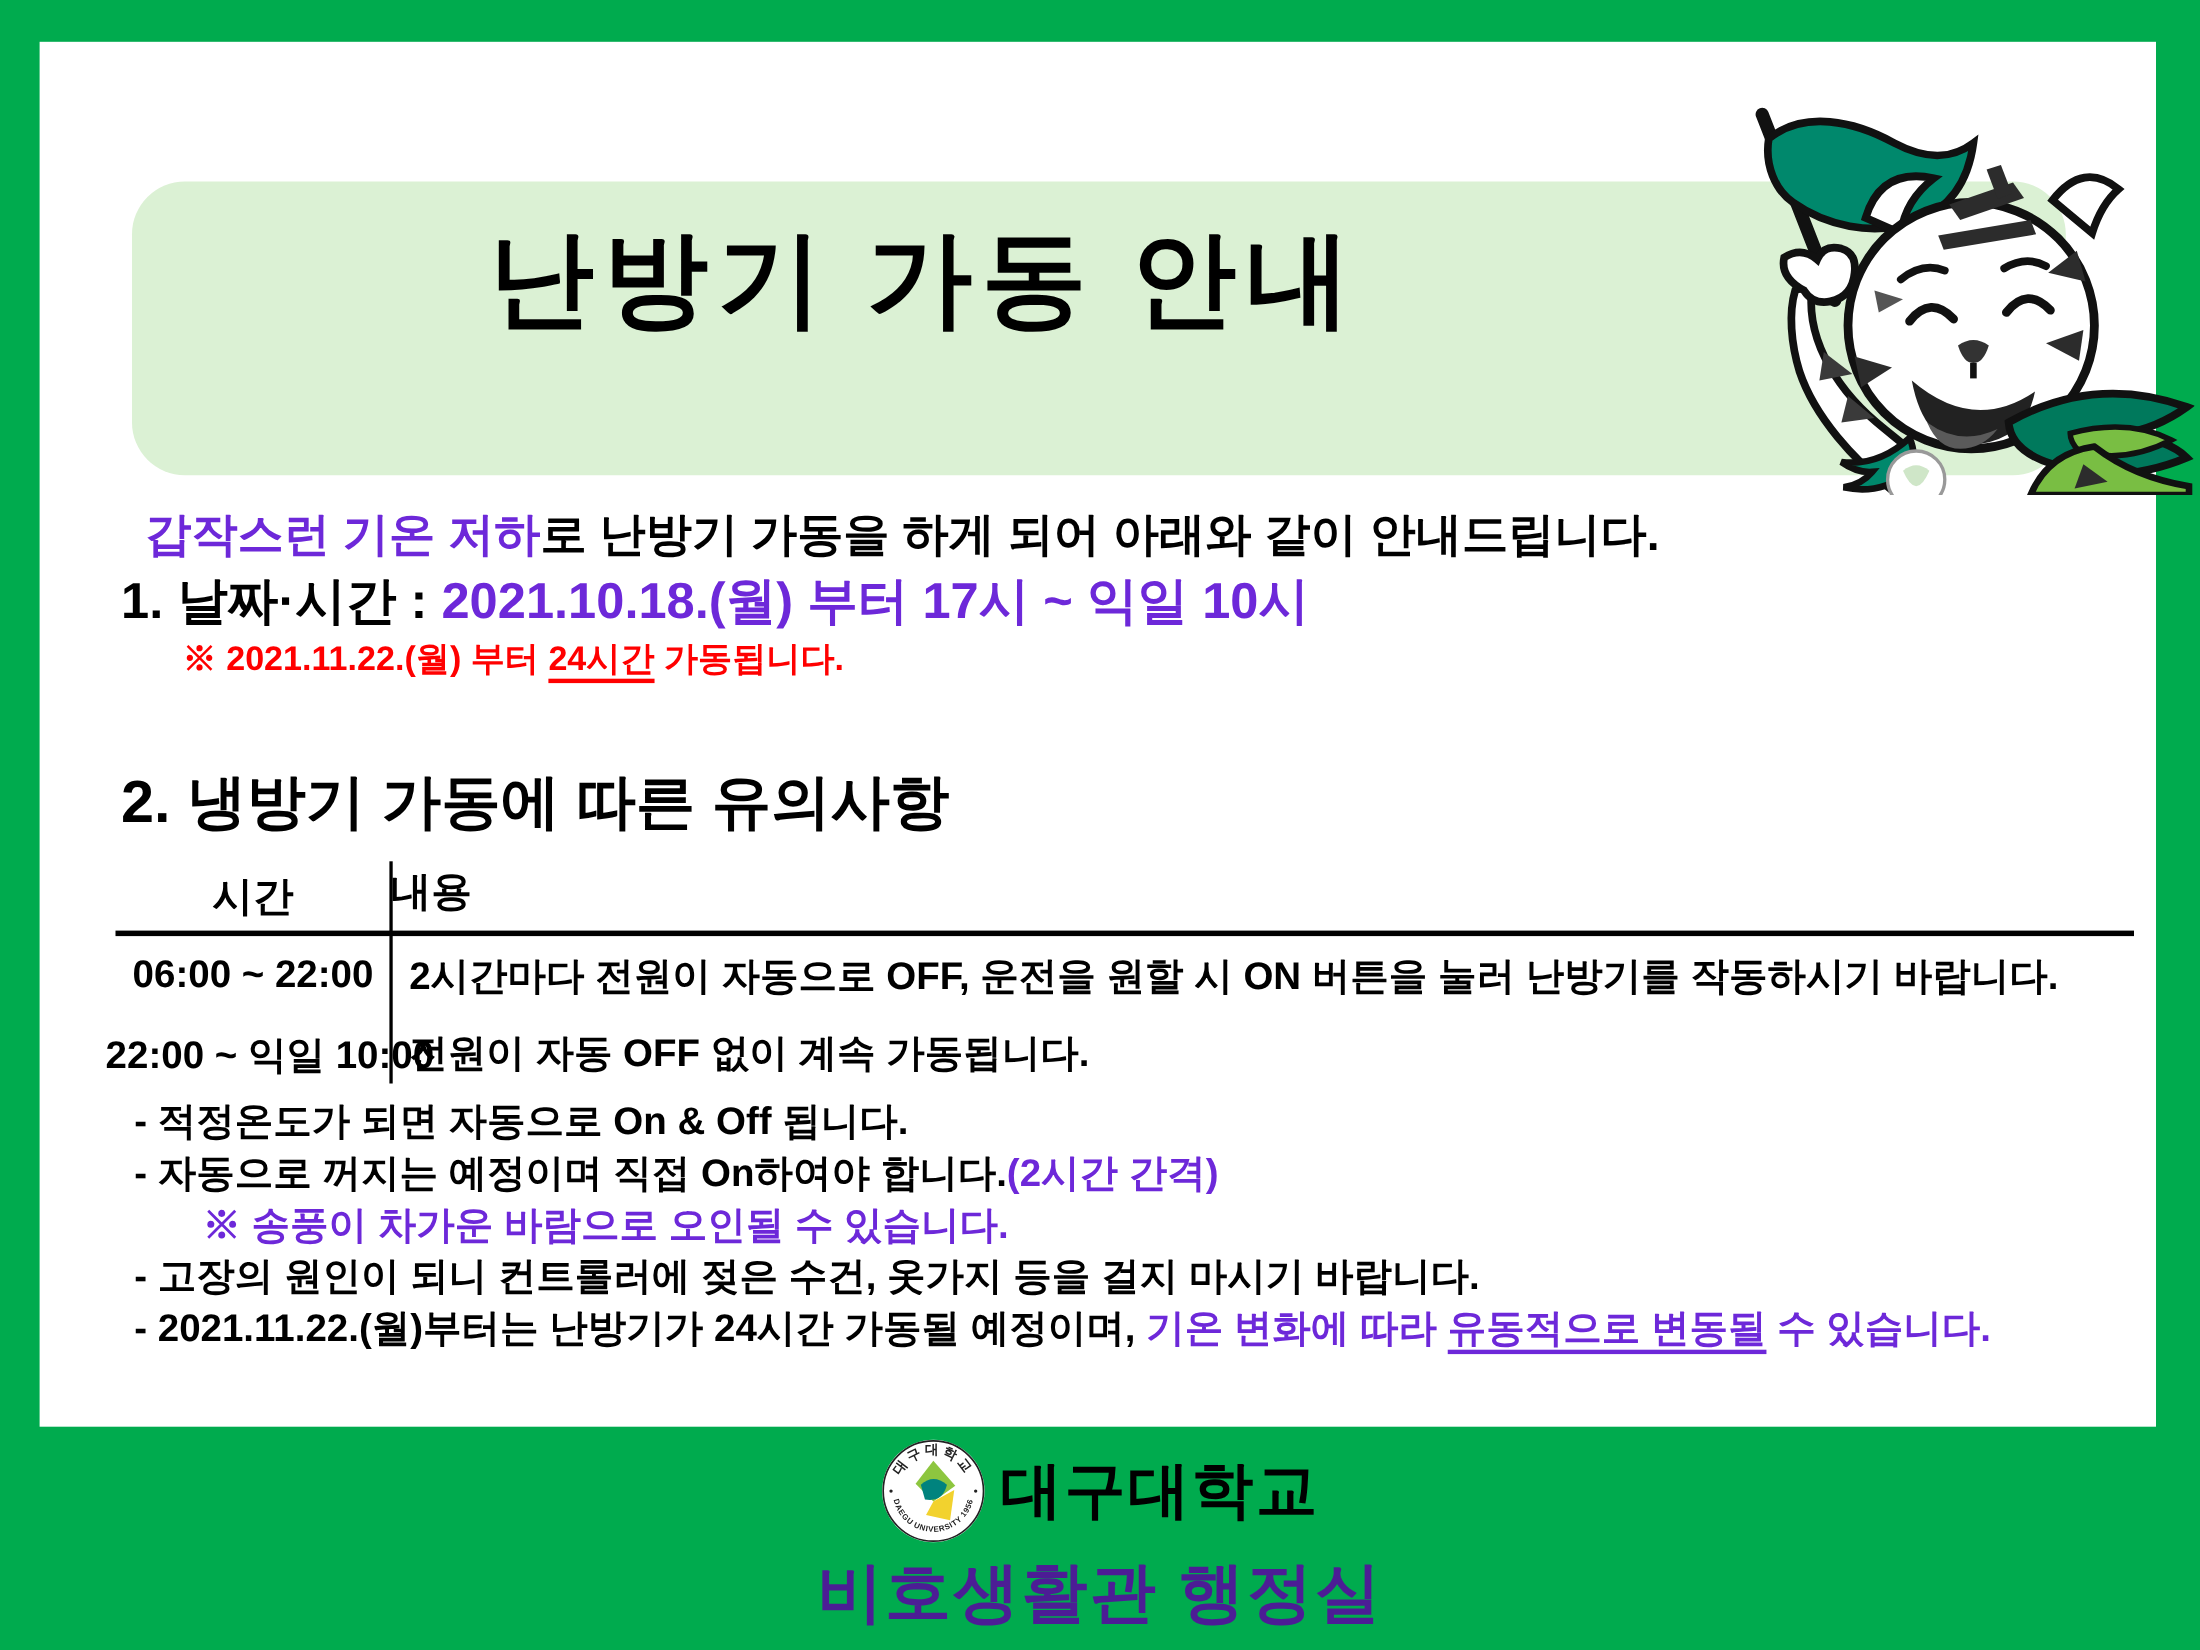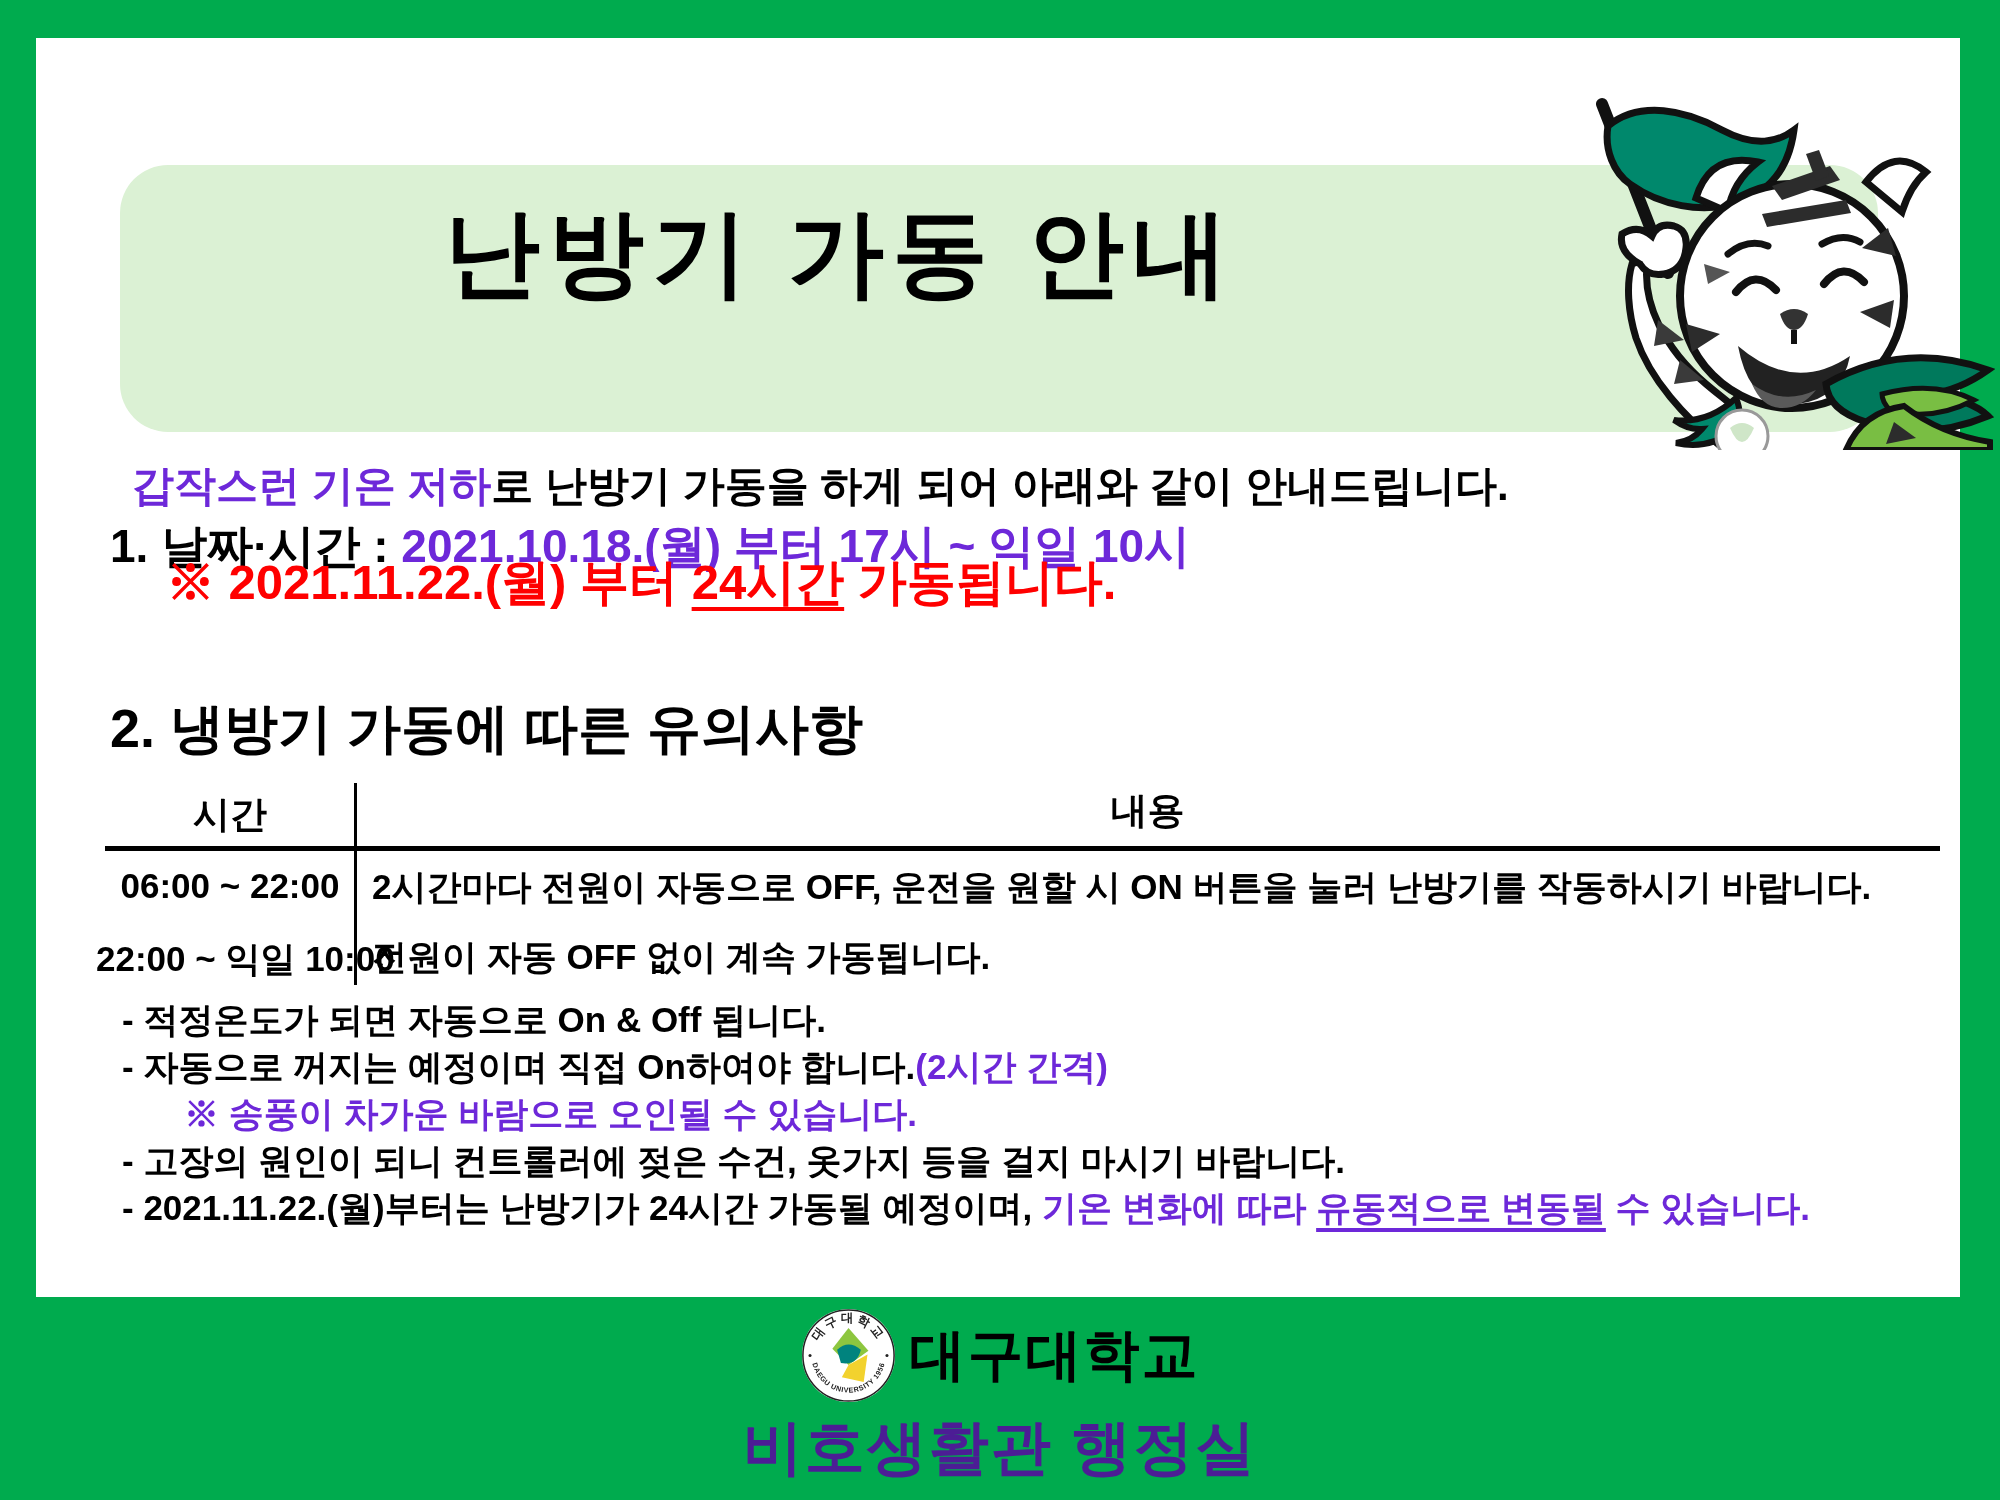--- a/index.html
+++ b/index.html
@@ -27,31 +27,31 @@
     text-align:center; font-size:96px; letter-spacing:8px;
     color:#000; white-space:nowrap;font-family:Liberation Serif, serif;
   }
   .mascot {
     position:absolute; left:1454px; top:50px;
     width:505px; height:362px;
   }
   .line { position:absolute; white-space:nowrap; color:#000; }
   .intro { left:96px; top:420px; font-size:42px; }
   .item1 { left:74px; top:478px; font-size:46px; }
-  .note1 { left:130px; top:512px; font-size:49px; color:#FF0000; }
+  .note1 { left:130px; top:540px; font-size:31px; color:#FF0000; }
   .heading2 { left:74px; top:655px; font-size:54px; }
   .red { color:#6d28d9; }
   .u-red {
     text-decoration:underline;
     text-decoration-thickness:4px;
     text-underline-offset:8px;
   }
   
   .tbl-head-time   { position:absolute; left:69px;  top:752px; width:250px;  text-align:center; font-size:37px; white-space:nowrap; }
-  .tbl-head-cont   { position:absolute; left:319px; top:748px; width:1585px; text-align:center; font-size:37px; white-space:nowrap; }
+  .tbl-head-cont   { position:absolute; left:319px; top:748px; width:1585px; font-size:37px; white-space:nowrap; }
   .tbl-hr  { position:absolute; left:69px; top:808px; width:1835px; height:5px; background:#000; }
   .tbl-div { position:absolute; left:318px; top:745px; width:3px; height:202px; background:#000; }
   .row1-time { position:absolute; left:69px;  top:828px; width:250px; text-align:center; font-size:35px; white-space:nowrap; }
   .row1-cont { position:absolute; left:336px; top:826px; font-size:35px; white-space:nowrap; }
   .row2-time { position:absolute; left:60px;  top:898px; width:268px; text-align:center; font-size:35px; white-space:nowrap; }
   .row2-cont { position:absolute; left:336px; top:896px; font-size:35px; white-space:nowrap; }
   
   .notes {
     position:absolute; left:86px; top:958px;
     font-size:35px; line-height:47px; color:#000;

